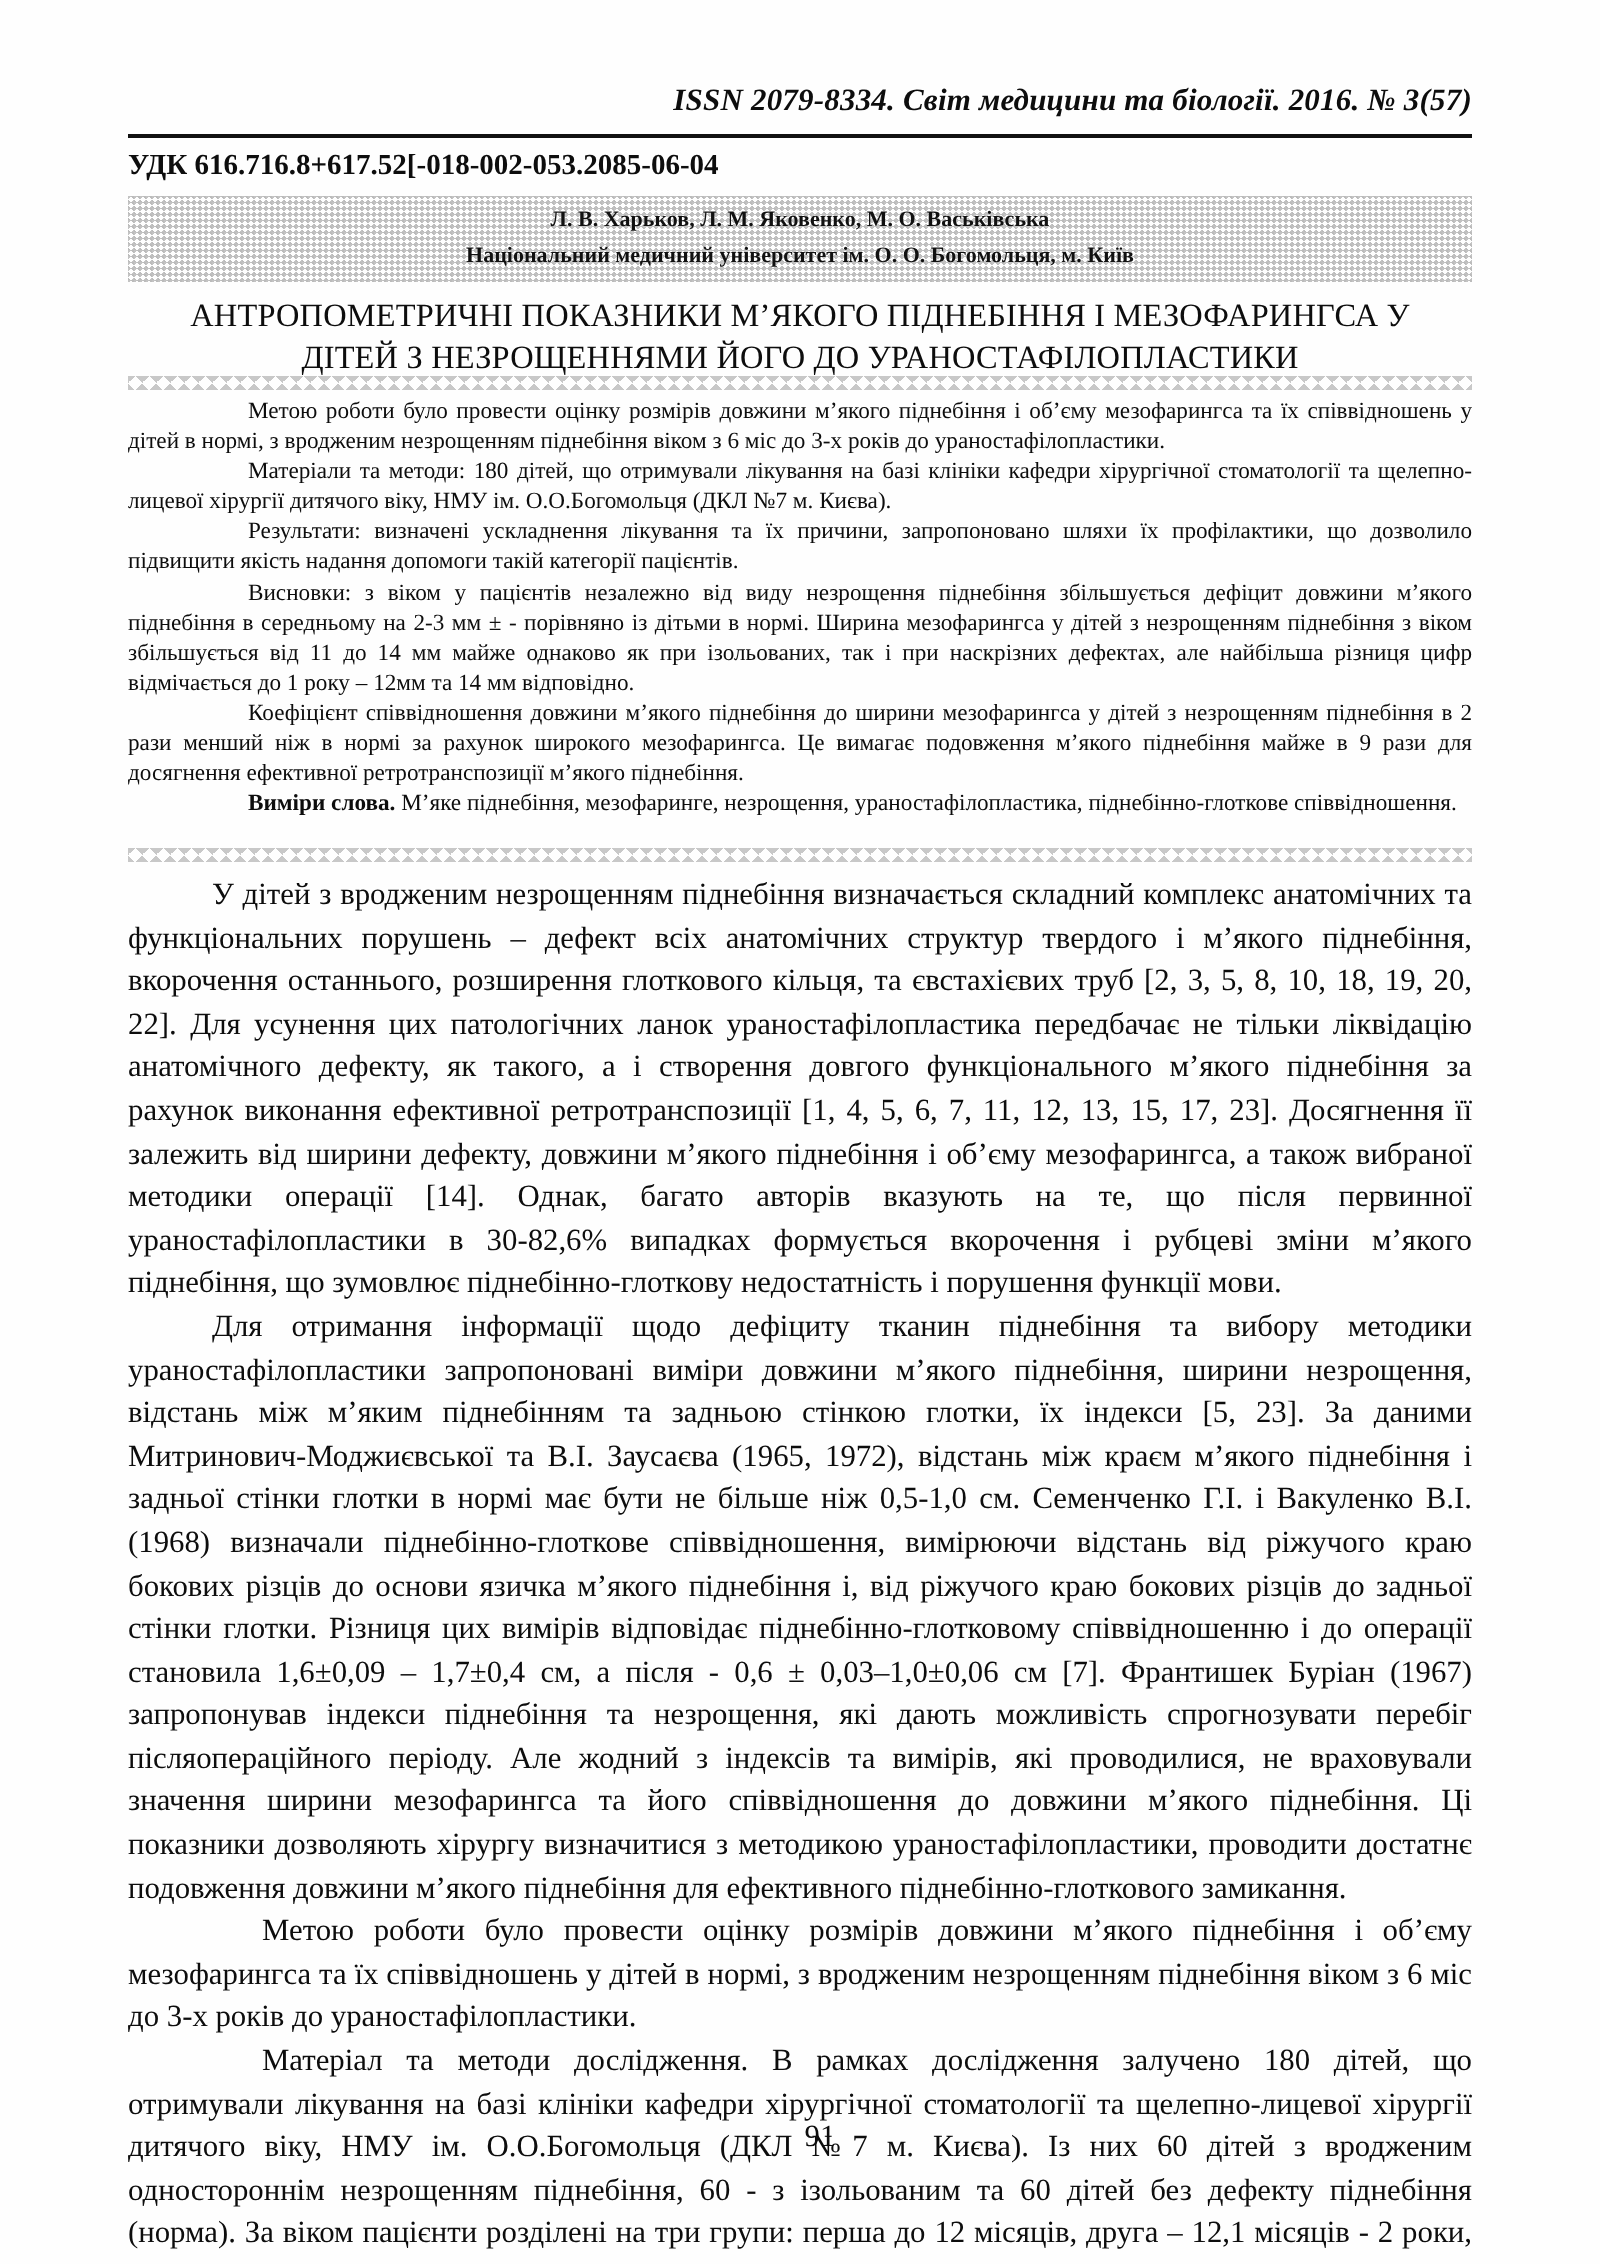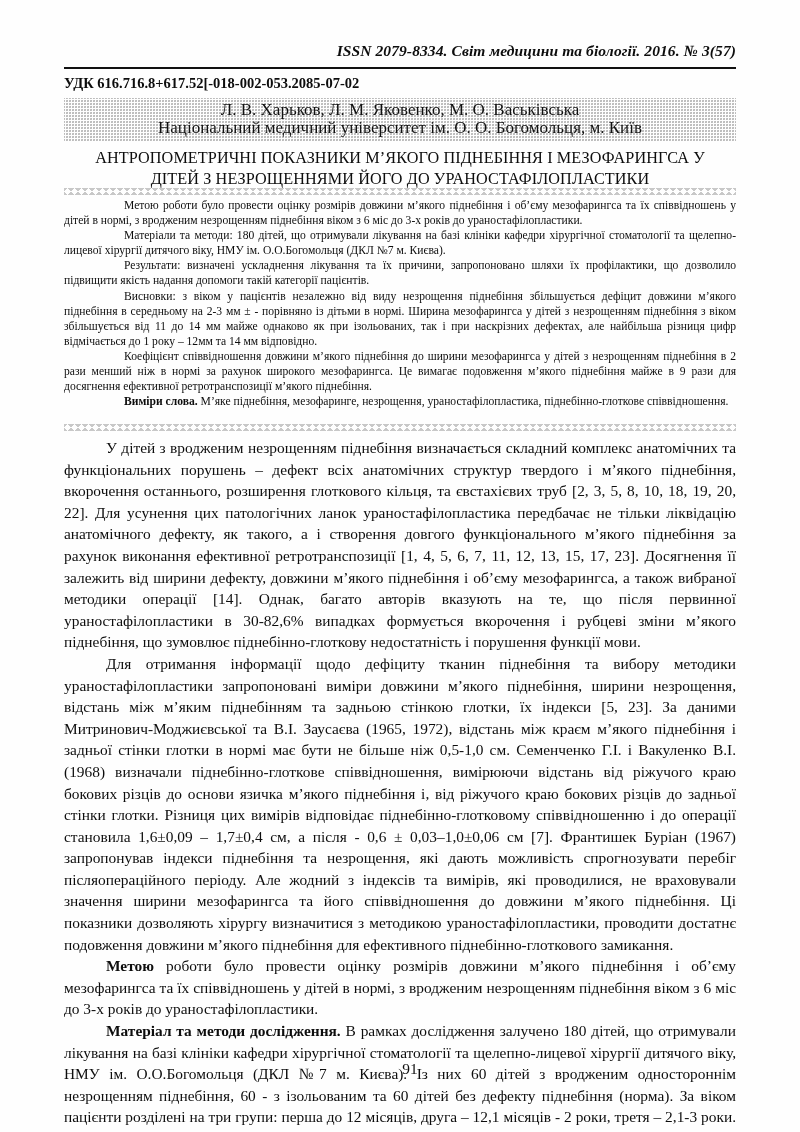--- a/index.html
+++ b/index.html
@@ -62,22 +62,22 @@
     left: 64px;
     width: 672px;
     padding: 3px 0 4px 0;
     text-align: center;
     background-image:
       repeating-linear-gradient(45deg, rgba(60,60,60,.34) 0 1px, rgba(255,255,255,0) 1px 3px),
       repeating-linear-gradient(-45deg, rgba(60,60,60,.30) 0 1px, rgba(255,255,255,0) 1px 3px);
     background-size: 3px 3px, 3px 3px;
   }
   .authors-band .line {
-    font-weight: normal;
-    font-size: 17px;
+    font-weight: bold;
+    font-size: 11px;
     line-height: 18px;
     color: #111;
     text-shadow: 0 0 1px rgba(255,255,255,.55);
   }
 
   
   .title {
     position: absolute;
     top: 148px;
     left: 80px;
@@ -130,41 +130,41 @@
     left: 64px;
     width: 672px;
     font-size: 15.4px;
     line-height: 21.6px;
     text-align: justify;
   }
   .body-text p {
     margin: 0;
     text-indent: 42px;
   }
-  .body-text b { font-weight: bold; }
+  .body-text b { font-weight: normal; margin-left: 25px; }
 
   
   .folio {
     position: absolute;
     top: 1060px;
     left: 10px;
     width: 800px;
     text-align: center;
     font-size: 15.4px;
   }
 </style>
 </head>
 <body>
 
 <div class="page">
 
   <div class="runhead">ISSN 2079-8334. Світ медицини та біології. 2016. № 3(57)</div>
   <div class="runrule"></div>
 
-  <div class="udc">УДК 616.716.8+617.52[-018-002-053.2085-07-02</div>
+  <div class="udc">УДК 616.716.8+617.52[-018-002-053.2085-06-04</div>
 
   <div class="authors-band">
     <div class="line">Л. В. Харьков, Л. М. Яковенко, М. О. Васьківська</div>
     <div class="line">Національний медичний університет ім. О. О. Богомольця, м. Київ</div>
   </div>
 
   <div class="title">АНТРОПОМЕТРИЧНІ ПОКАЗНИКИ М’ЯКОГО ПІДНЕБІННЯ І МЕЗОФАРИНГСА У ДІТЕЙ З НЕЗРОЩЕННЯМИ ЙОГО ДО УРАНОСТАФІЛОПЛАСТИКИ</div>
 
   <div class="zigzag" id="zigzag-top"></div>
 

